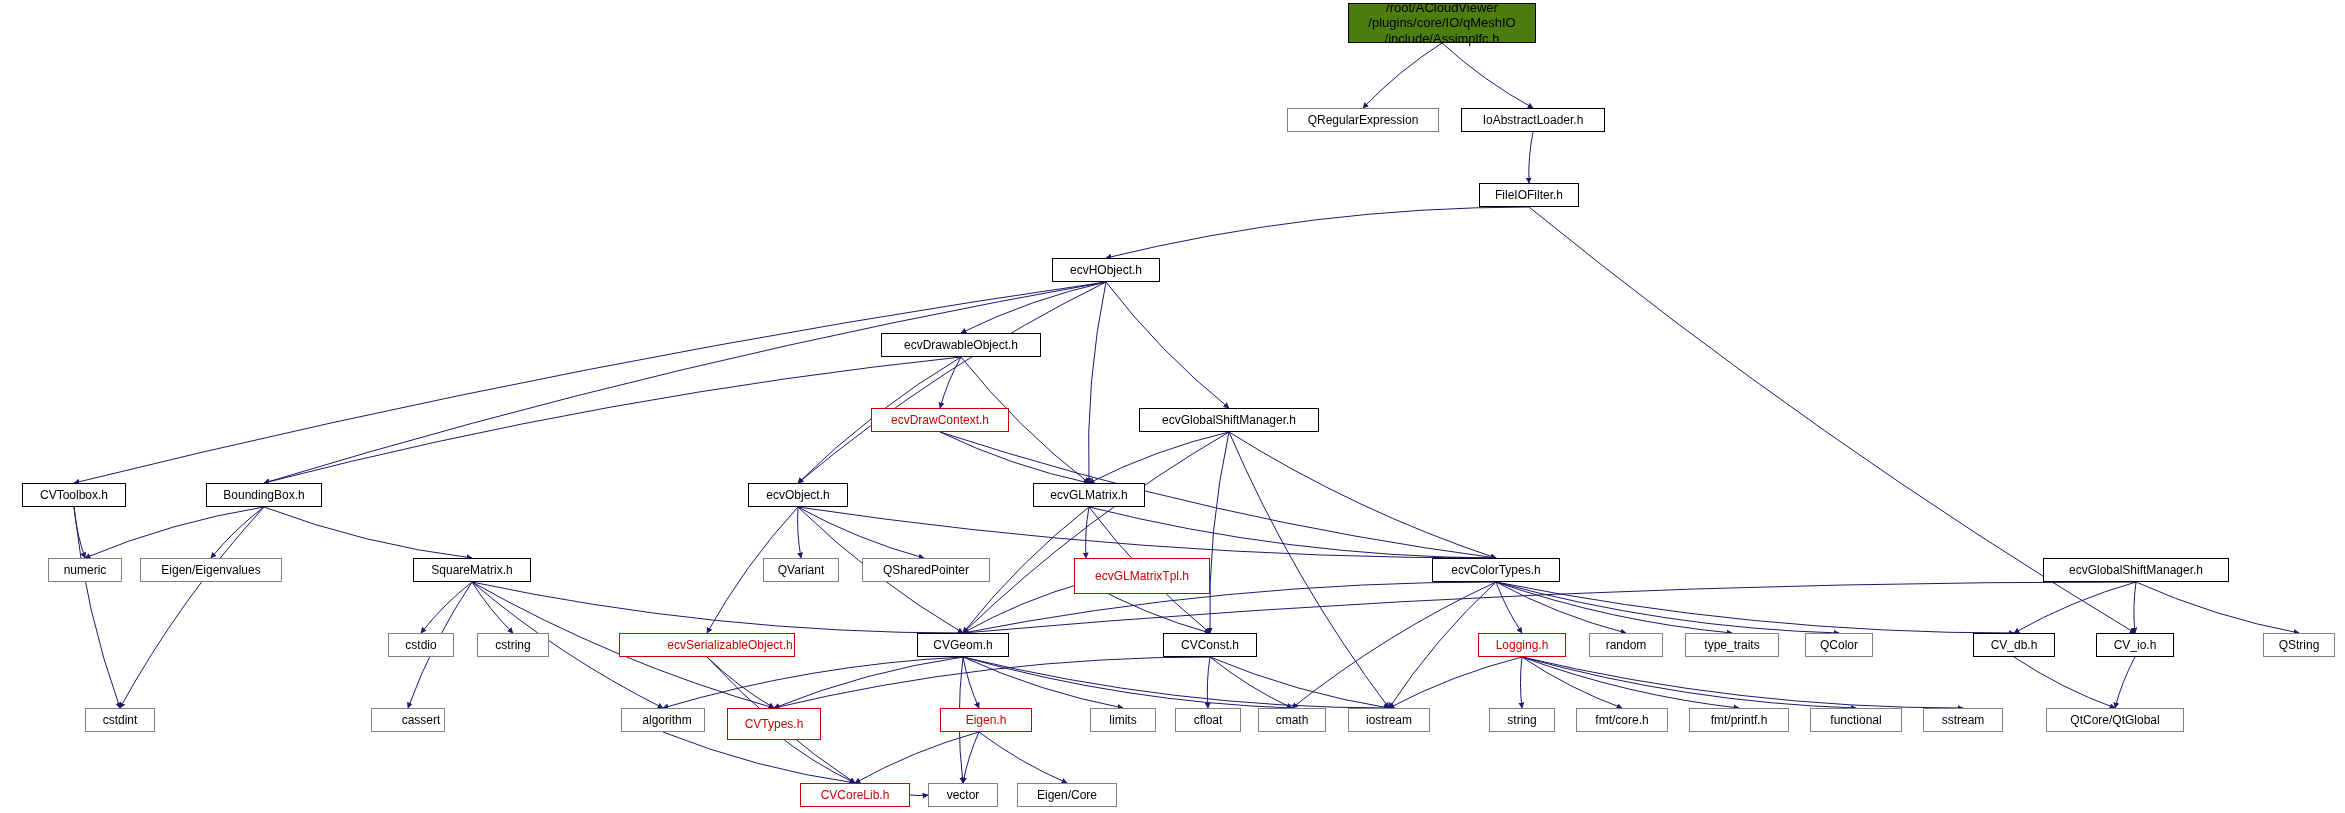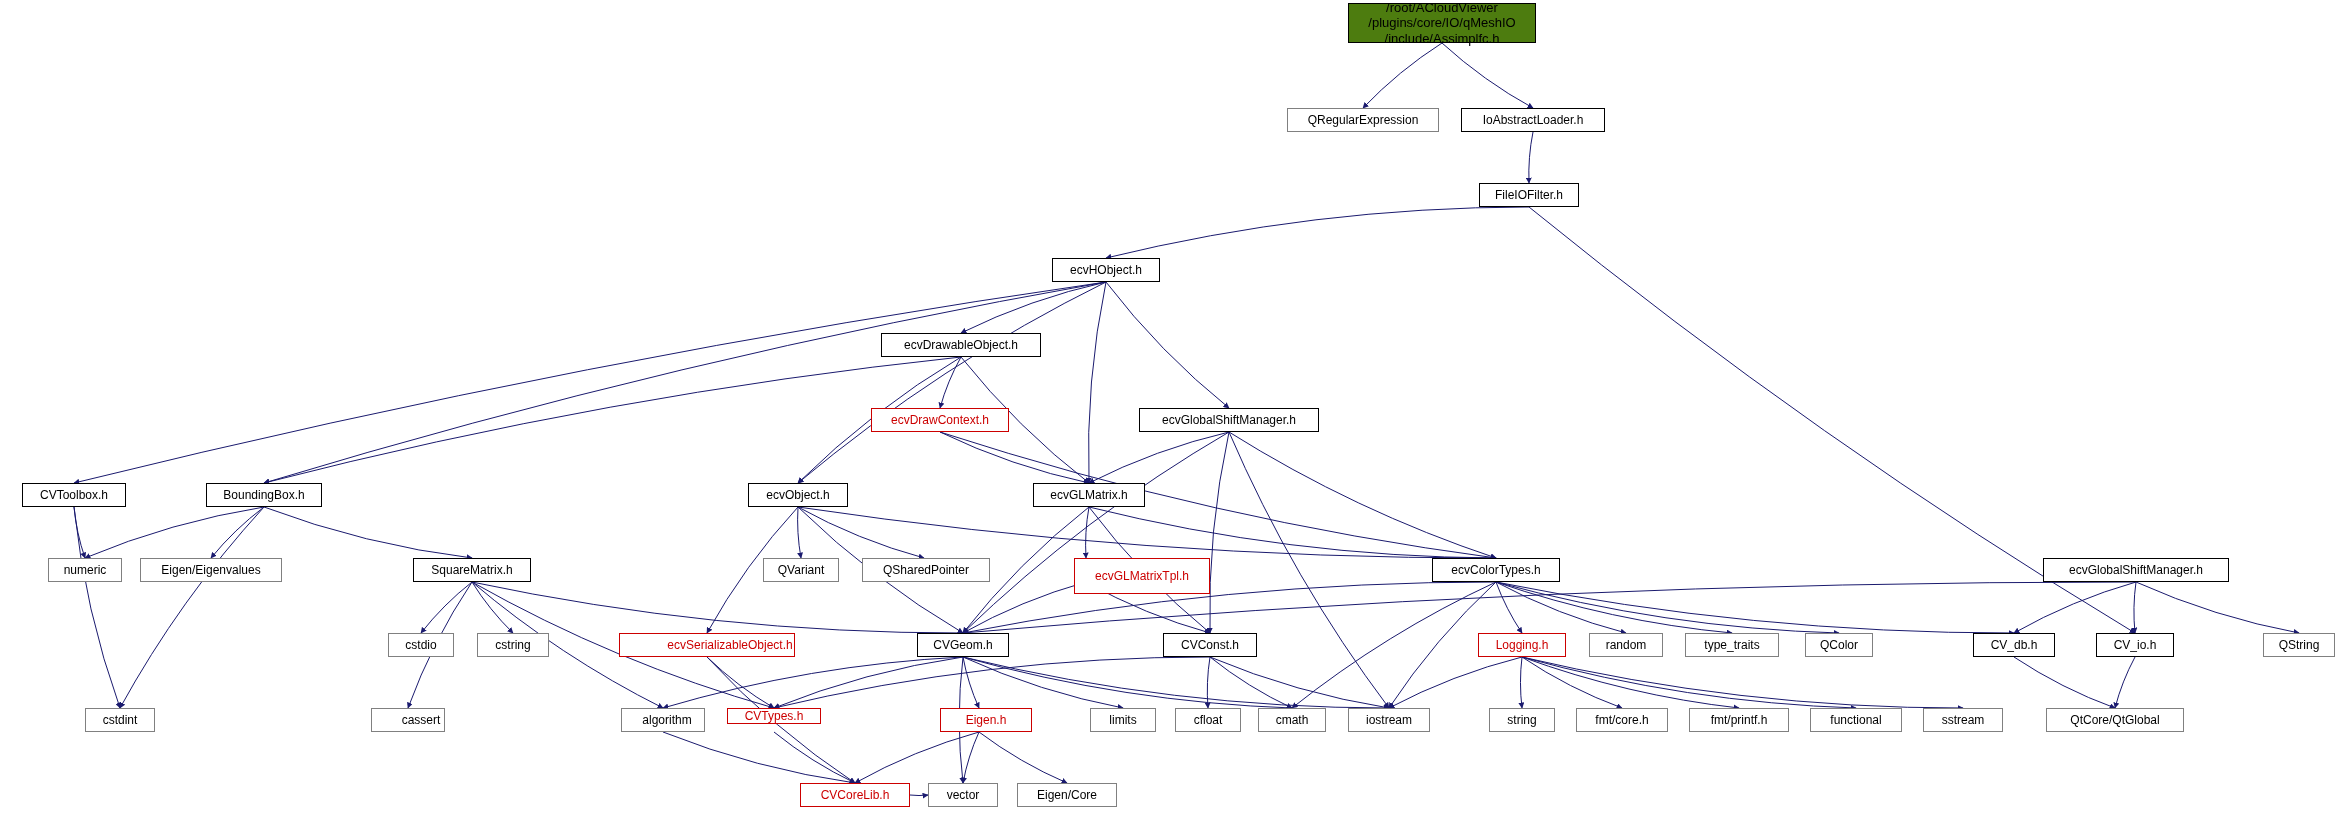--- a/index.html
+++ b/index.html
@@ -177,21 +177,21 @@
     <div class="node red" style="left: 1478px; top: 633px; width: 88px; height: 24px;">Logging.h</div>
     <div class="node plain" style="left: 1589px; top: 633px; width: 74px; height: 24px;">random</div>
     <div class="node plain" style="left: 1685px; top: 633px; width: 94px; height: 24px;">type_traits</div>
     <div class="node plain" style="left: 1805px; top: 633px; width: 68px; height: 24px;">QColor</div>
     <div class="node" style="left: 1973px; top: 633px; width: 82px; height: 24px;">CV_db.h</div>
     <div class="node" style="left: 2096px; top: 633px; width: 78px; height: 24px;">CV_io.h</div>
     <div class="node plain" style="left: 2263px; top: 633px; width: 72px; height: 24px;">QString</div>
     <div class="node plain" style="left: 85px; top: 708px; width: 70px; height: 24px;">cstdint</div>
     <div class="node plain" style="left: 371px; top: 708px; width: 74px; height: 24px; padding-left: 28px;">cassert</div>
     <div class="node plain" style="left: 621px; top: 708px; width: 84px; height: 24px; padding-left: 10px;">algorithm</div>
-    <div class="node red" style="left: 727px; top: 708px; width: 94px; height: 16px;">CVTypes.h</div>
+    <div class="node red" style="left: 727px; top: 708px; width: 94px; height: 32px;">CVTypes.h</div>
     <div class="node red" style="left: 940px; top: 708px; width: 92px; height: 24px;">Eigen.h</div>
     <div class="node plain" style="left: 1090px; top: 708px; width: 66px; height: 24px;">limits</div>
     <div class="node plain" style="left: 1175px; top: 708px; width: 66px; height: 24px;">cfloat</div>
     <div class="node plain" style="left: 1258px; top: 708px; width: 68px; height: 24px;">cmath</div>
     <div class="node plain" style="left: 1348px; top: 708px; width: 82px; height: 24px;">iostream</div>
     <div class="node plain" style="left: 1489px; top: 708px; width: 66px; height: 24px;">string</div>
     <div class="node plain" style="left: 1576px; top: 708px; width: 92px; height: 24px;">fmt/core.h</div>
     <div class="node plain" style="left: 1689px; top: 708px; width: 100px; height: 24px;">fmt/printf.h</div>
     <div class="node plain" style="left: 1810px; top: 708px; width: 92px; height: 24px;">functional</div>
     <div class="node plain" style="left: 1923px; top: 708px; width: 80px; height: 24px;">sstream</div>

